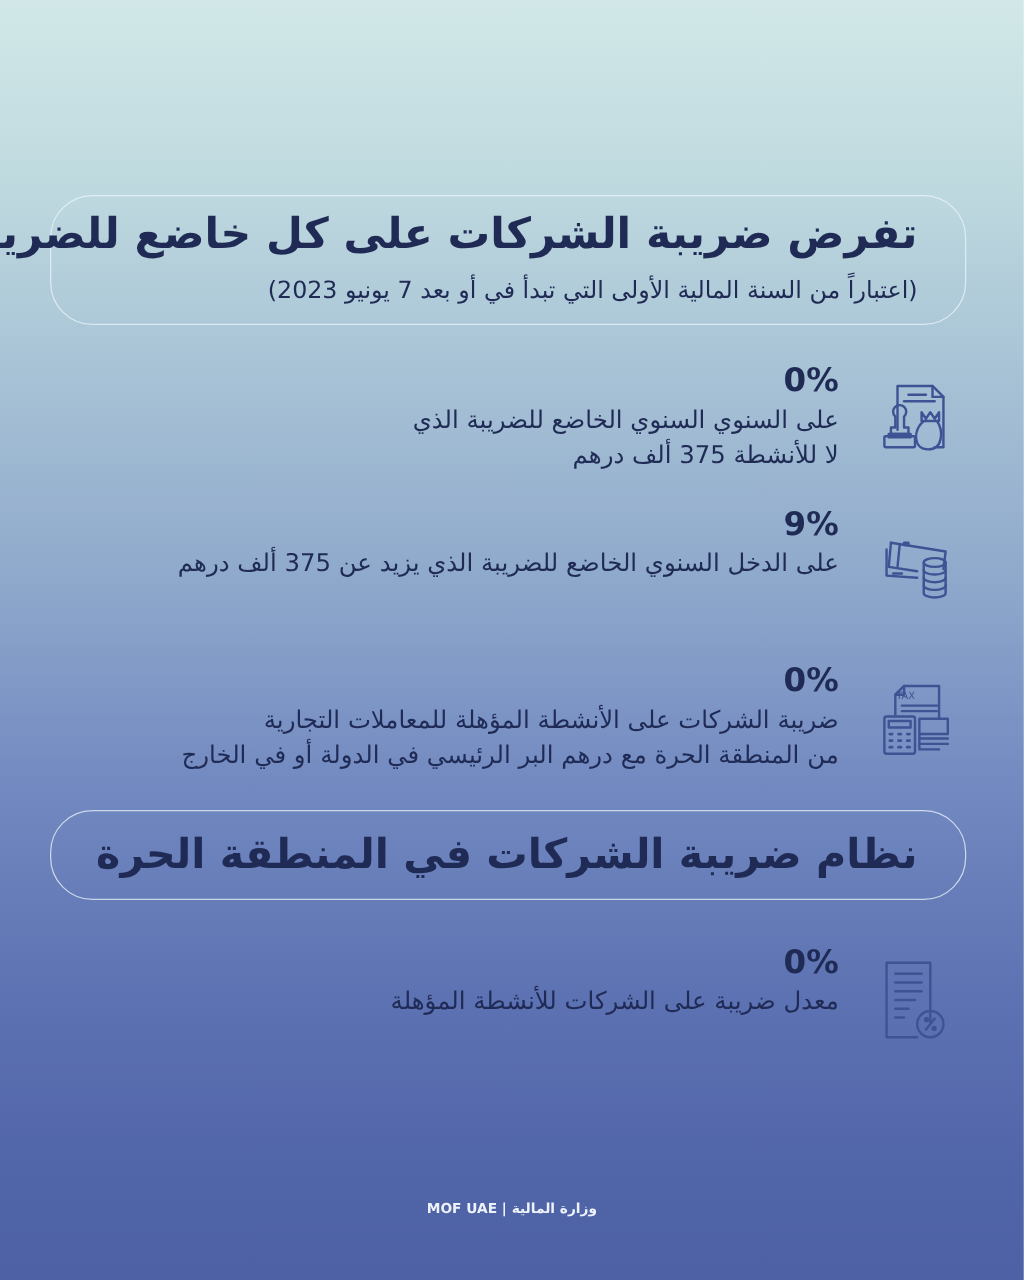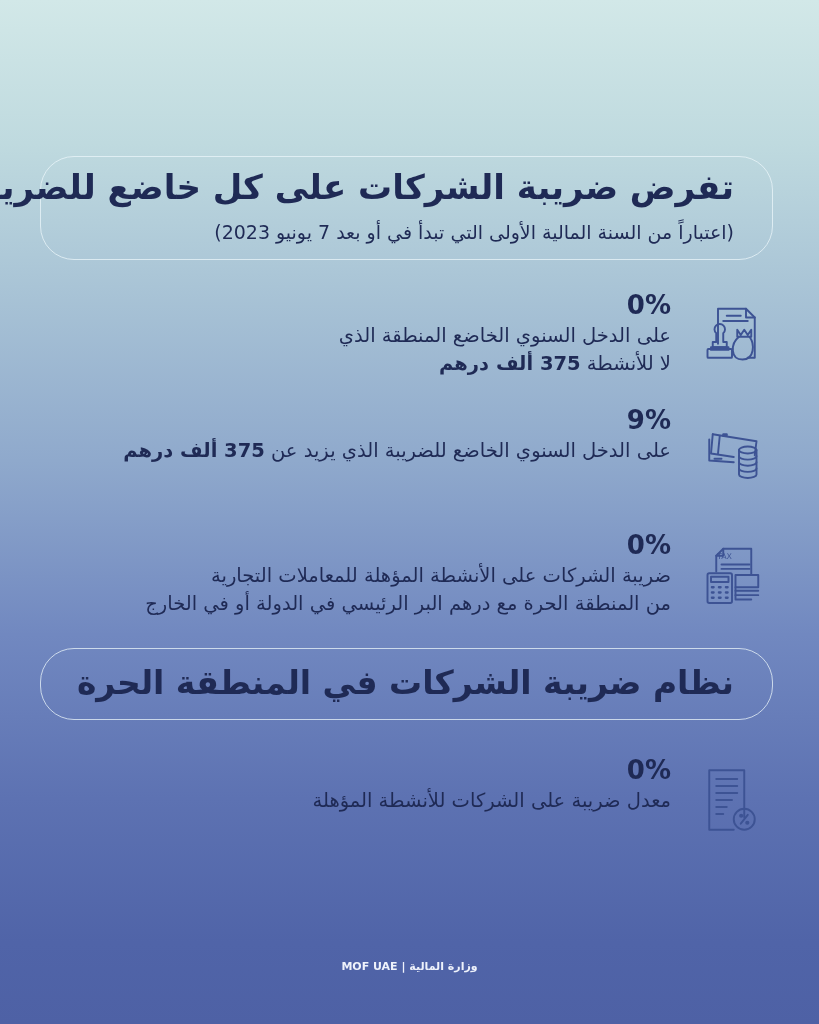--- a/index.html
+++ b/index.html
@@ -65,21 +65,21 @@
     }
     .item .line {
       position: absolute;
       right: 96px;
       font-size: 19.5px;
       color: #1f2a55;
       white-space: nowrap;
     }
     .item .line1 { top: 34px; }
     .item .line2 { top: 62px; }
-    .item b { font-weight: bold; }
+    .item b { font-weight: normal; }
     .footer {
       position: absolute;
       top: 960px;
       left: 0;
       width: 819px;
       text-align: center;
       font-size: 11px;
       color: #eef2fb;
       font-weight: bold;
       direction: ltr;
@@ -101,21 +101,21 @@
       <line x1="34" y1="18" x2="50" y2="18"></line>
       <line x1="30" y1="24" x2="58" y2="24"></line>
       <path d="M22 38 a6 6 0 1 1 8 0 v10 h4 v6 h-16 v-6 h4 z"></path>
       <rect x="12" y="56" width="28" height="10" rx="1"></rect>
       <rect x="16" y="54" width="20" height="3"></rect>
       <path d="M46 34 l4 6 4 -6 4 6 4 -6 v8 h-16 z"></path>
       <path d="M48 42 C38 50 38 68 52 68 C66 68 66 50 60 42"></path>
     </svg>
   </div>
   <div class="pct">0%</div>
-  <div class="line line1">على الدخل السنوي الخاضع المنطقة الذي</div>
+  <div class="line line1">على السنوي السنوي الخاضع للضريبة الذي</div>
   <div class="line line2"><span>لا للأنشطة </span><b>375 ألف درهم</b></div>
 </div>
 
 <div class="item" style="top: 405px;">
   <div class="icon">
     <svg viewBox="0 0 80 80" fill="none" stroke="#3d5394" stroke-width="2.2" stroke-linejoin="round" stroke-linecap="round">
       <path d="M14 28 L14 52 L42 54"></path>
       <path d="M18 22 L68 30 L66 46"></path>
       <path d="M18 22 L16 44 L42 48"></path>
       <path d="M26 24 L24 44"></path>

